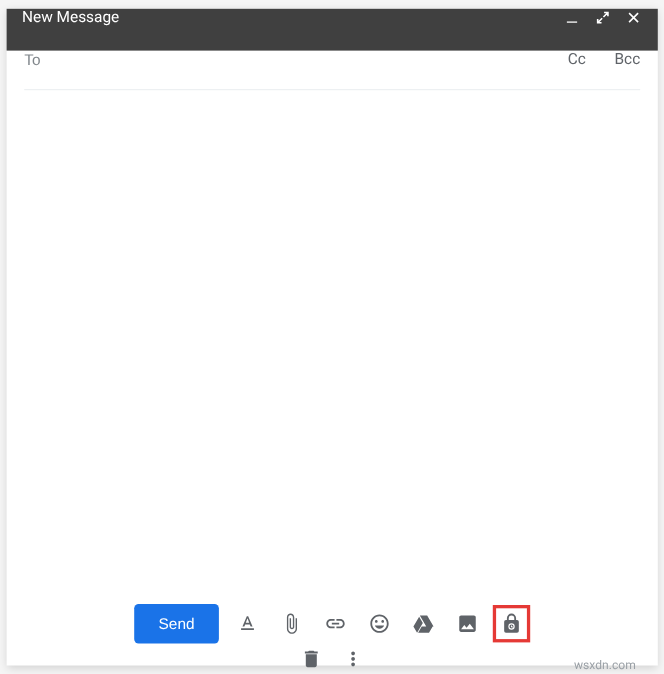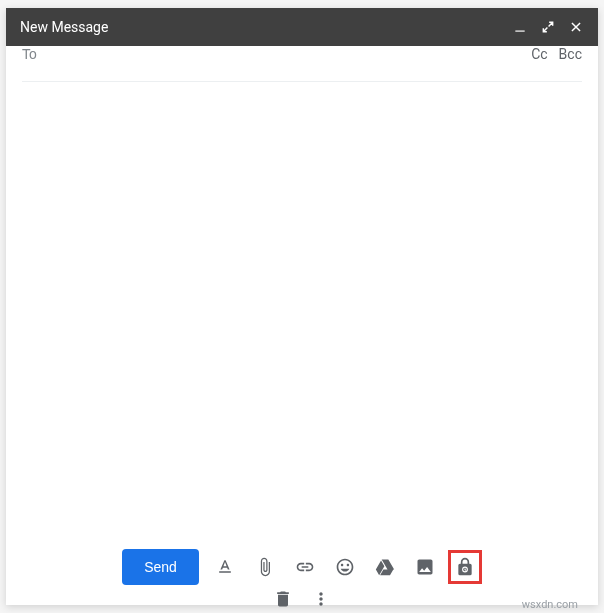--- a/index.html
+++ b/index.html
@@ -1,26 +1,26 @@
 <!DOCTYPE html>
 <html><head>
   <meta charset="utf-8">
   <style>
     * { margin: 0; padding: 0; box-sizing: border-box; }
     body { font-family: Roboto, Arial, sans-serif; background: #f5f5f5; width: 604px; height: 613px; overflow: hidden; position: relative; }
     .compose-window { position: absolute; top: 8px; left: 6px; right: 6px; bottom: 8px; background: #fff; box-shadow: 0 2px 8px rgba(0,0,0,0.15); display: flex; flex-direction: column; }
-    .header { background: #404040; color: #fff; height: 38px; display: flex; align-items: center; padding: 0 14px; justify-content: space-between; }
+    .header { background: #404040; color: #fff; height: 38px; display: flex; align-items: flex-start; padding: 0 14px; justify-content: space-between; }
     .header-title { font-size: 14px; font-weight: 400; }
     .header-controls { display: flex; align-items: center; gap: 12px; }
     .header-controls span { cursor: pointer; display: flex; align-items: center; justify-content: center; width: 16px; height: 16px; }
     .fields { padding: 0 16px; }
     .field-row { display: flex; align-items: flex-start; height: 36px; border-bottom: 1px solid #eceff1; }
     .field-row input { border: none; outline: none; font-size: 14px; flex: 1; color: #202124; background: transparent; }
     .field-row input::placeholder { color: #80868b; }
-    .cc-bcc { display: flex; gap: 11px; color: #5f6368; font-size: 14px; }
+    .cc-bcc { display: flex; gap: 26px; color: #5f6368; font-size: 14px; }
     .cc-bcc span { cursor: pointer; }
     .body-area { flex: 1; padding: 12px 16px; outline: none; overflow: auto; }
     .toolbar { height: 56px; display: flex; align-items: center; padding: 0 16px; justify-content: space-between; flex-direction: column; }
     .toolbar-left { display: flex; align-items: center; gap: 12px; }
     .send-btn { background: #1a73e8; color: #fff; border: none; border-radius: 4px; height: 36px; padding: 0 22px; font-size: 14px; font-weight: 500; cursor: pointer; }
     .icon-btn { width: 28px; height: 28px; display: flex; align-items: center; justify-content: center; cursor: pointer; color: #5f6368; }
     .icon-btn svg { width: 20px; height: 20px; fill: currentColor; }
     .highlight-box { border: 3px solid #e53935; width: 34px; height: 34px; display: flex; align-items: center; justify-content: center; margin-left: -3px; }
     .toolbar-right { display: flex; align-items: center; gap: 10px; }
     .watermark { position: absolute; bottom: 2px; right: 26px; font-size: 11px; color: #9aa0a6; }

